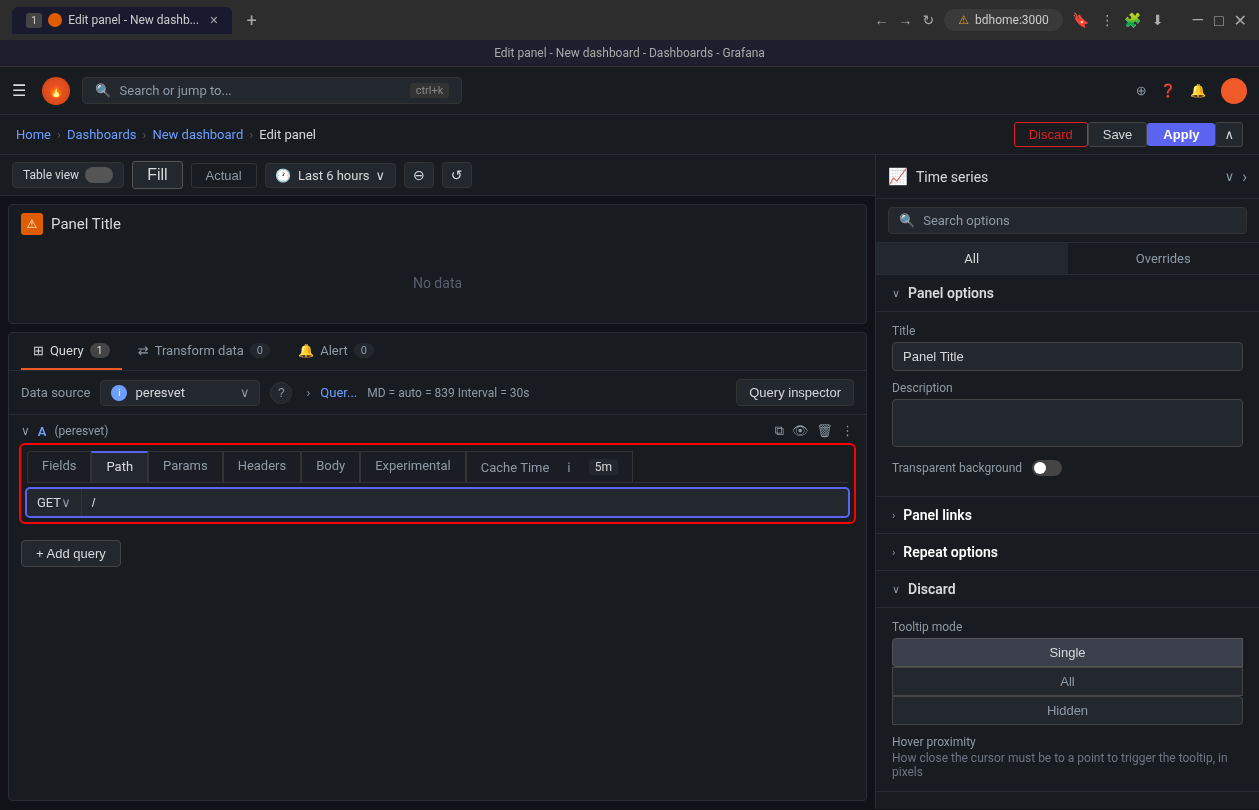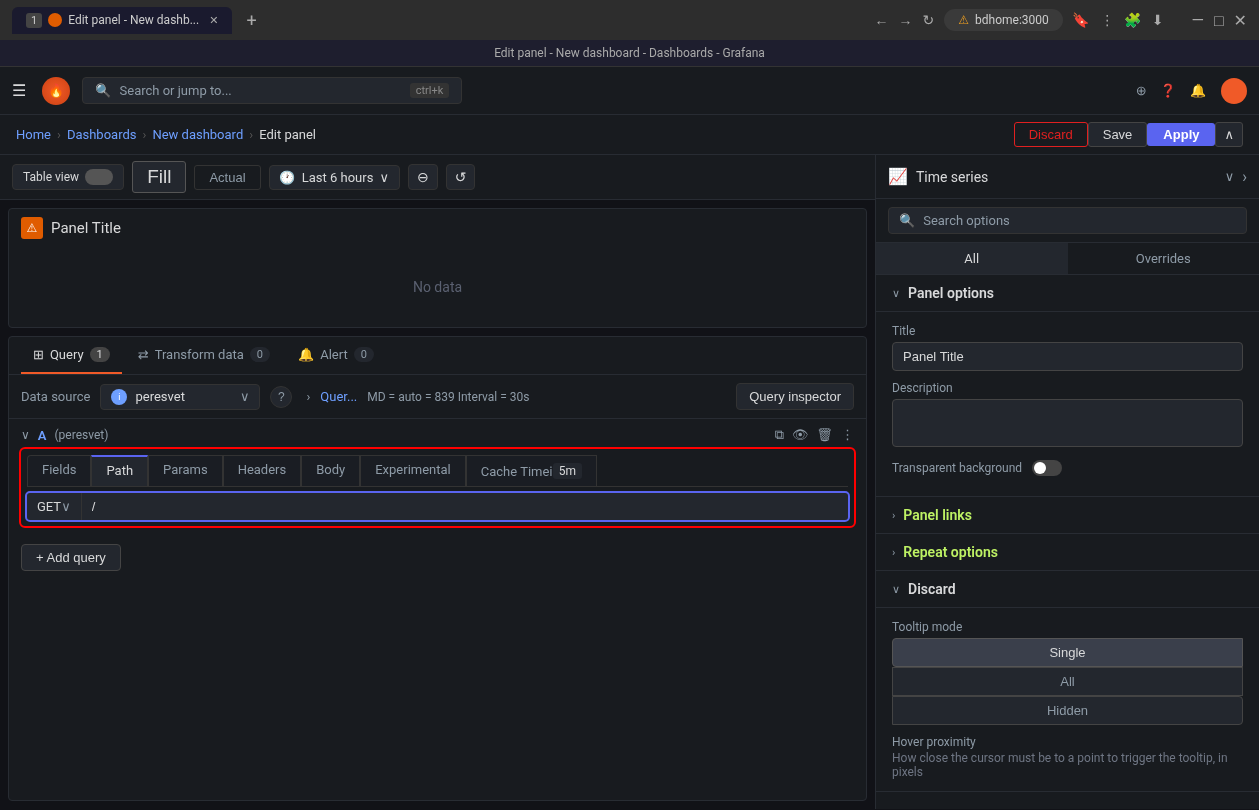--- a/index.html
+++ b/index.html
@@ -44,21 +44,21 @@
     
     .main-area { display: flex; flex: 1; overflow: hidden; }
 
     
     .panel-editor { flex: 1; display: flex; flex-direction: column; overflow: hidden; }
 
     
     .panel-toolbar { background: #181b1f; padding: 6px 12px; display: flex; align-items: center; gap: 8px; border-bottom: 1px solid #282c33; }
     .table-view-toggle { display: flex; align-items: center; gap: 6px; background: #23272e; border: 1px solid #333; border-radius: 4px; padding: 4px 10px; font-size: 12px; color: #d8d9da; }
     .toggle-switch { width: 28px; height: 16px; background: #555; border-radius: 8px; display: inline-block; vertical-align: middle; position: relative; }
-    .btn-fill { background: #23272e; border: 1px solid #555; border-radius: 3px; padding: 4px 14px; color: #d8d9da; cursor: pointer; font-size: 19px; }
+    .btn-fill { background: #23272e; border: 1px solid #555; border-radius: 3px; padding: 4px 14px; color: #d8d9da; cursor: pointer; font-size: 16px; }
     .btn-actual { background: transparent; border: 1px solid #333; border-radius: 3px; padding: 4px 14px; color: #8e9ba7; cursor: pointer; font-size: 13px; }
     .time-picker { display: flex; align-items: center; gap: 6px; background: #23272e; border: 1px solid #333; border-radius: 4px; padding: 4px 10px; cursor: pointer; color: #d8d9da; font-size: 13px; }
     .zoom-btn { background: #23272e; border: 1px solid #333; border-radius: 4px; padding: 4px 8px; cursor: pointer; color: #d8d9da; font-size: 14px; }
     .refresh-btn { background: #23272e; border: 1px solid #333; border-radius: 4px; padding: 4px 8px; cursor: pointer; color: #d8d9da; font-size: 14px; }
 
     
     .panel-preview { background: #181b1f; margin: 8px; border: 1px solid #282c33; border-radius: 4px; flex: 0 0 120px; display: flex; flex-direction: column; }
     .panel-header { display: flex; align-items: center; gap: 8px; padding: 8px 12px; }
     .panel-alert-icon { width: 22px; height: 22px; background: #e05c00; border-radius: 3px; display: flex; align-items: center; justify-content: center; font-size: 12px; }
     .panel-title-text { color: #d8d9da; font-size: 15px; }
@@ -90,21 +90,21 @@
     .query-id { color: #6e9fff; font-size: 13px; font-weight: 600; }
     .query-source { color: #8e9ba7; font-size: 12px; }
     .query-row-actions { margin-left: auto; display: flex; gap: 8px; color: #8e9ba7; }
     .query-row-actions span { cursor: pointer; }
 
     
     .query-inner-tabs { display: flex; gap: 0; border-bottom: 1px solid #333; margin-bottom: 6px; }
     .qi-tab { padding: 6px 14px; cursor: pointer; font-size: 13px; color: #8e9ba7; background: #1a1d23; border: 1px solid #333; border-bottom: none; }
     .qi-tab:first-child { border-radius: 4px 0 0 0; }
     .qi-tab.active { background: #23272e; color: #d8d9da; border-top: 2px solid #5a64f0; }
-    .qi-tab-cache { padding: 6px 14px; cursor: pointer; font-size: 13px; color: #8e9ba7; display: flex; align-items: center; gap: 0; background: #1a1d23; border: 1px solid #333; border-bottom: none; }
+    .qi-tab-cache { padding: 6px 14px; cursor: pointer; font-size: 13px; color: #8e9ba7; display: flex; align-items: center; gap: 18px; background: #1a1d23; border: 1px solid #333; border-bottom: none; }
     .cache-val { color: #d8d9da; background: #23272e; padding: 1px 6px; border-radius: 3px; font-size: 12px; }
 
     
     .path-input-row { display: flex; align-items: stretch; gap: 0; outline: 2px solid #5a64f0; border-radius: 3px; overflow: hidden; }
     .method-select { background: #23272e; border: none; border-right: 1px solid #333; color: #d8d9da; padding: 6px 10px; cursor: pointer; display: flex; align-items: center; font-size: 13px; }
     .path-input { background: #23272e; border: none; flex: 1; color: #d8d9da; padding: 6px 10px; font-size: 13px; outline: none; }
 
     
     .add-query-row { padding: 10px 12px; }
     .add-query-btn { background: #23272e; border: 1px solid #444; border-radius: 4px; padding: 5px 14px; color: #d8d9da; cursor: pointer; font-size: 13px; display: flex; align-items: center; gap: 6px; }
@@ -135,21 +135,21 @@
     .section-body { padding: 12px 16px; border-bottom: 1px solid #282c33; }
     .field-label { color: #8e9ba7; font-size: 12px; margin-bottom: 4px; }
     .field-input { background: #23272e; border: 1px solid #444; border-radius: 4px; padding: 6px 10px; width: 100%; color: #d8d9da; font-size: 13px; margin-bottom: 10px; }
     .field-textarea { background: #23272e; border: 1px solid #444; border-radius: 4px; padding: 6px 10px; width: 100%; color: #d8d9da; font-size: 13px; height: 48px; margin-bottom: 10px; resize: none; }
     .toggle-row { display: flex; align-items: center; gap: 10px; margin-bottom: 8px; }
     .toggle-label { color: #8e9ba7; font-size: 12px; }
     .toggle-sm { width: 30px; height: 16px; background: #444; border-radius: 8px; position: relative; cursor: pointer; }
     .toggle-knob { width: 12px; height: 12px; background: #fff; border-radius: 50%; position: absolute; top: 2px; left: 2px; transition: left 0.2s; }
     .collapsible-row { display: flex; align-items: center; gap: 8px; padding: 10px 16px; cursor: pointer; border-bottom: 1px solid #282c33; }
     .collapsible-arrow { color: #8e9ba7; font-size: 11px; }
-    .collapsible-label { color: #bef264; font-size: 14px; font-weight: 600; }
+    .collapsible-label { color: #ffffff; font-size: 14px; font-weight: 600; }
 
     
     .tooltip-section { padding: 0; }
     .tooltip-header { display: flex; align-items: center; gap: 8px; padding: 10px 16px; cursor: pointer; border-bottom: 1px solid #282c33; }
     .tooltip-body { padding: 12px 16px; border-bottom: 1px solid #282c33; }
     .mode-buttons { display: flex; gap: 0; flex-direction: column; }
     .mode-btn { flex: 1; text-align: center; padding: 6px; border: 1px solid #444; cursor: pointer; font-size: 13px; color: #8e9ba7; background: #23272e; }
     .mode-btn:first-child { border-radius: 4px 0 0 4px; }
     .mode-btn:last-child { border-radius: 0 4px 4px 0; }
     .mode-btn.active { background: #3a3f4b; color: #d8d9da; border-color: #555; }

